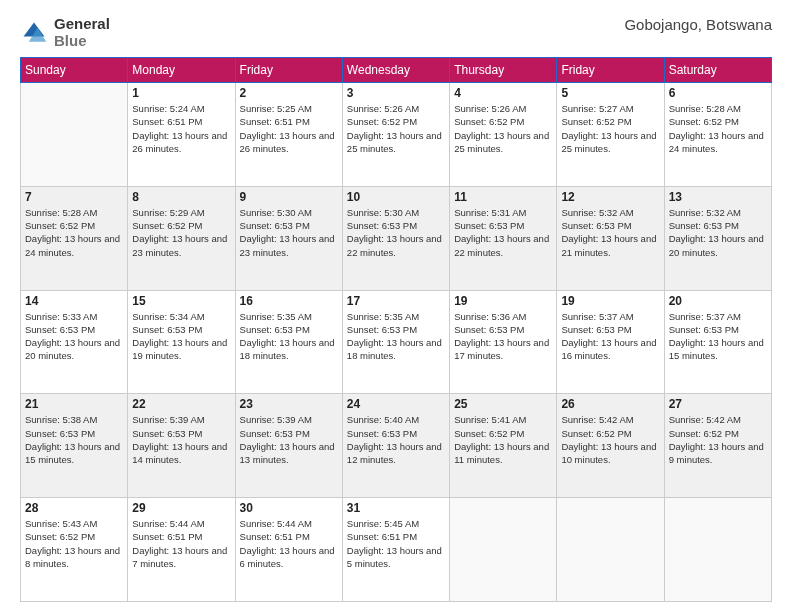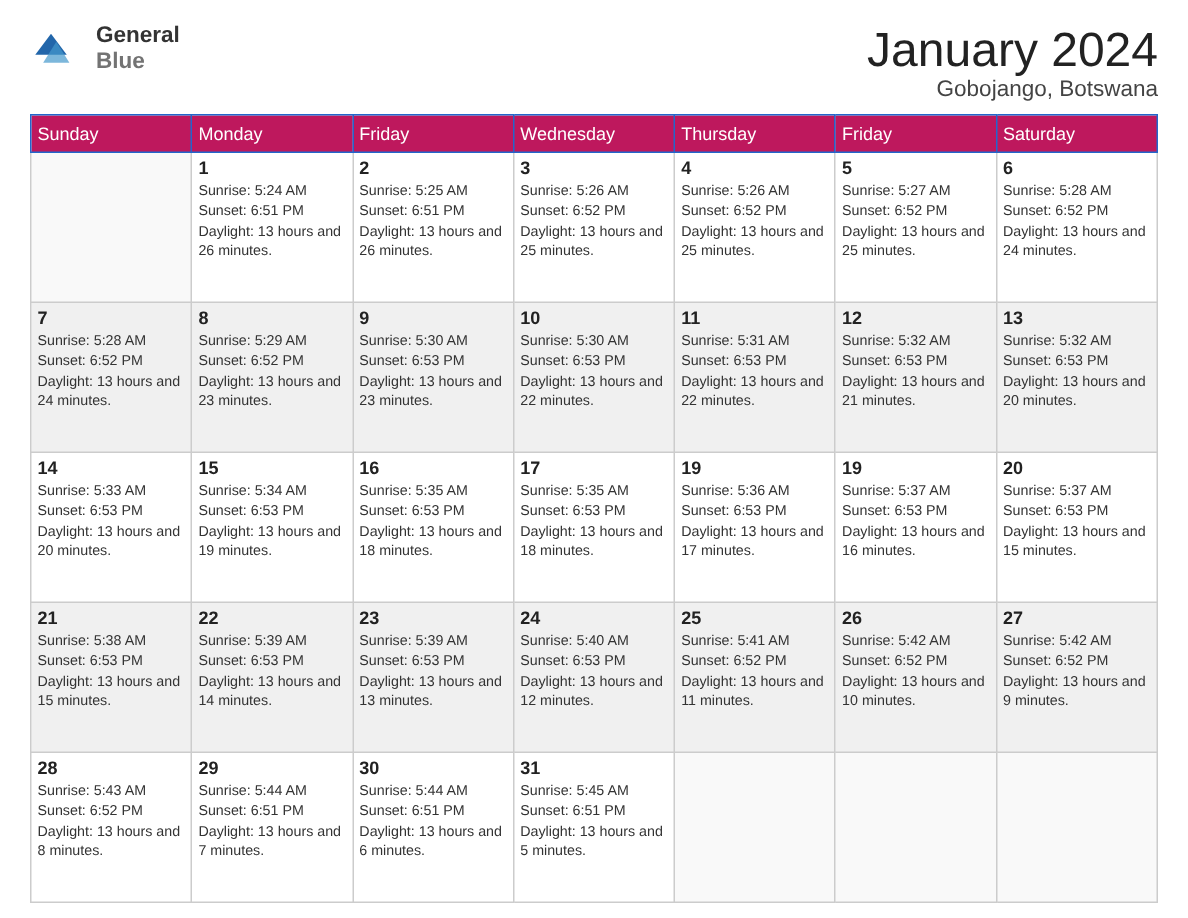--- a/index.html
+++ b/index.html
@@ -19,21 +19,21 @@
     }
     .header {
       display: flex;
       justify-content: space-between;
       align-items: flex-start;
       margin-bottom: 8px;
     }
     .logo {
       display: flex;
       align-items: center;
-      gap: 16px;
+      gap: 6px;
     }
     .logo-text {
       display: flex;
       flex-direction: column;
       line-height: 1.1;
     }
     .logo-general {
       font-size: 15px;
       font-weight: bold;
       color: #333;
@@ -112,21 +112,20 @@
       <svg class="logo-icon" viewBox="0 0 32 32" xmlns="http://www.w3.org/2000/svg">
         <polygon points="16,4 28,20 4,20" fill="#2266aa"></polygon>
         <polygon points="20,10 30,26 10,26" fill="#4499cc" opacity="0.7"></polygon>
       </svg>
       <div class="logo-text">
         <span class="logo-general">General</span>
         <span class="logo-blue">Blue</span>
       </div>
     </div>
     <div class="title-area">
-      <h1>January 2024</h1>
       <h2>Gobojango, Botswana</h2>
     </div>
   </div>
 
   <table class="calendar-table">
     <thead>
       <tr>
       <th>Sunday</th>
           <th>Monday</th>
           <th>Friday</th>

